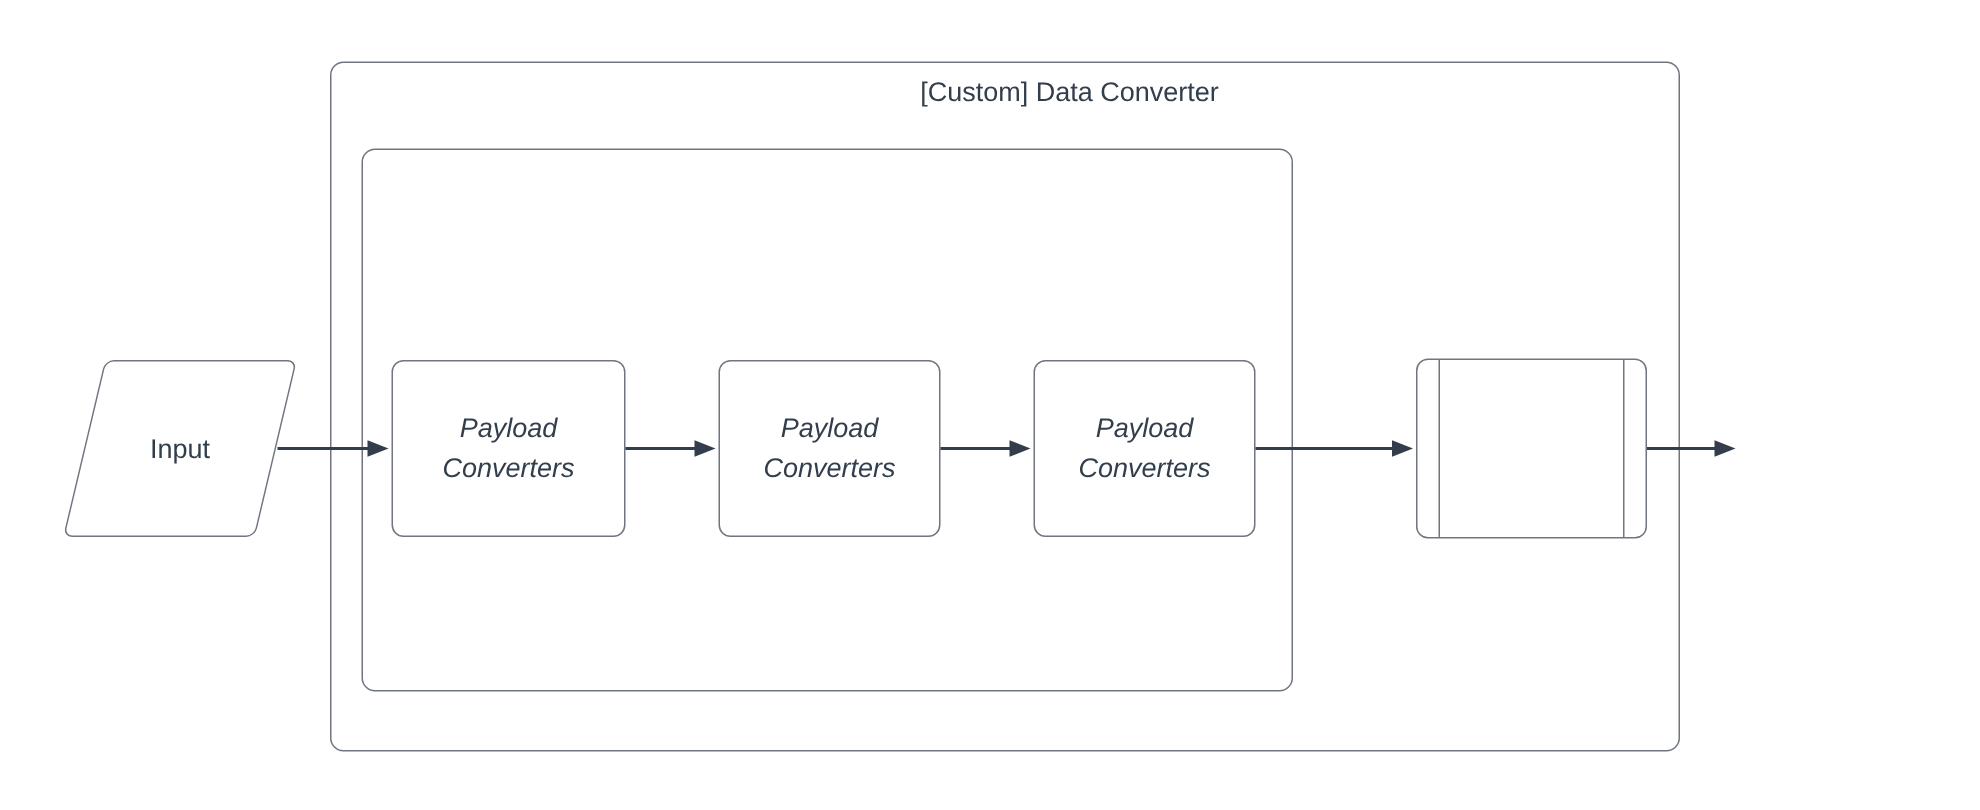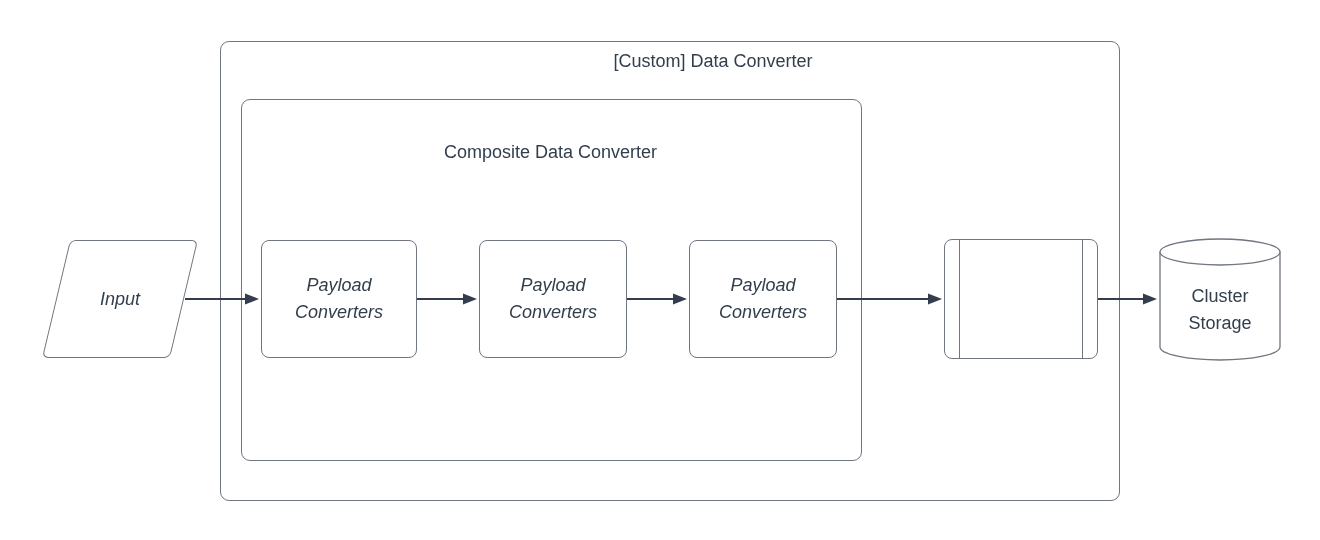--- a/index.html
+++ b/index.html
@@ -74,21 +74,20 @@
   }
   .codec-line.left  { left: 14px; }
   .codec-line.right { right: 14px; }
   .node.codec .node-label { width: 100px; }
 
   
   .input-wrap {
     position: absolute;
     left: 56px; top: 240px; width: 128px; height: 118px;
     z-index: 2;
-    font-style: italic;
   }
   .parallelogram {
     position: absolute;
     inset: 0;
     border: 1px solid var(--node-border, #6f7680);
     border-radius: 6px;
     background: var(--fill, #ffffff);
     transform: skewX(-13.35deg);
   }
   .input-wrap .node-label {
@@ -134,21 +133,20 @@
 </style>
 </head>
 <body>
 
 <div id="canvas">
 
   <div class="container outer"></div>
   <div class="container-label outer-label">[Custom] Data Converter</div>
 
   <div class="container inner"></div>
-  <div class="container-label inner-label">Composite Data Converter</div>
 
   <div class="input-wrap">
     <div class="parallelogram"></div>
     <div class="node-label">Input</div>
   </div>
 
   <div class="node pc pc1">
     <span class="node-label">Payload Converters</span>
   </div>
   <div class="node pc pc2">
@@ -156,27 +154,20 @@
   </div>
   <div class="node pc pc3">
     <span class="node-label">Payload Converters</span>
   </div>
 
   <div class="node codec">
     <span class="codec-line left"></span>
     <span class="codec-line right"></span>
   </div>
 
-  <div class="cylinder-wrap">
-    <svg class="cylinder-svg" width="124" height="124" viewBox="0 0 124 124">
-      <path d="M 2,14 L 2,109 A 60,13 0 0 0 122,109 L 122,14"></path>
-      <ellipse cx="62" cy="14" rx="60" ry="13"></ellipse>
-    </svg>
-    <div class="node-label">Cluster Storage</div>
-  </div>
 
   <svg class="edges" width="1320" height="540" viewBox="0 0 1320 540">
     <g>
       <line x1="185" y1="299" x2="246" y2="299"></line>
       <polygon points="259,299 245,293.5 245,304.5"></polygon>
     </g>
     <g>
       <line x1="417" y1="299" x2="464" y2="299"></line>
       <polygon points="477,299 463,293.5 463,304.5"></polygon>
     </g>

